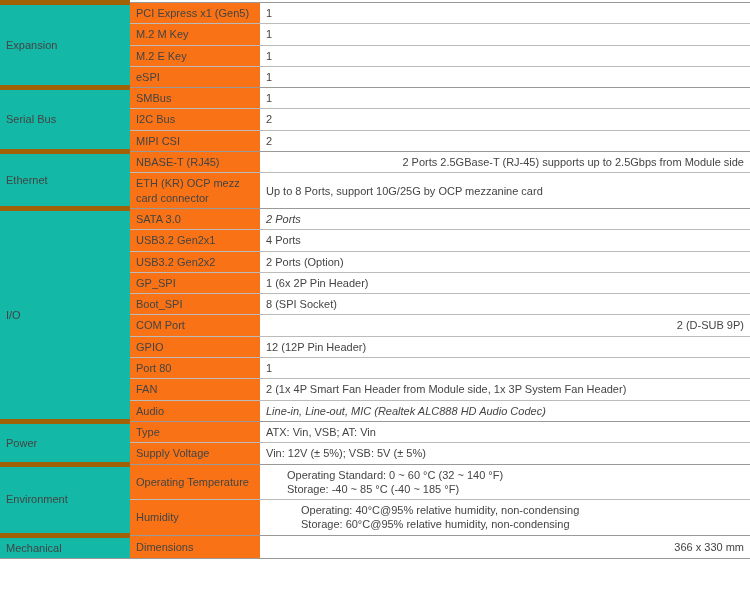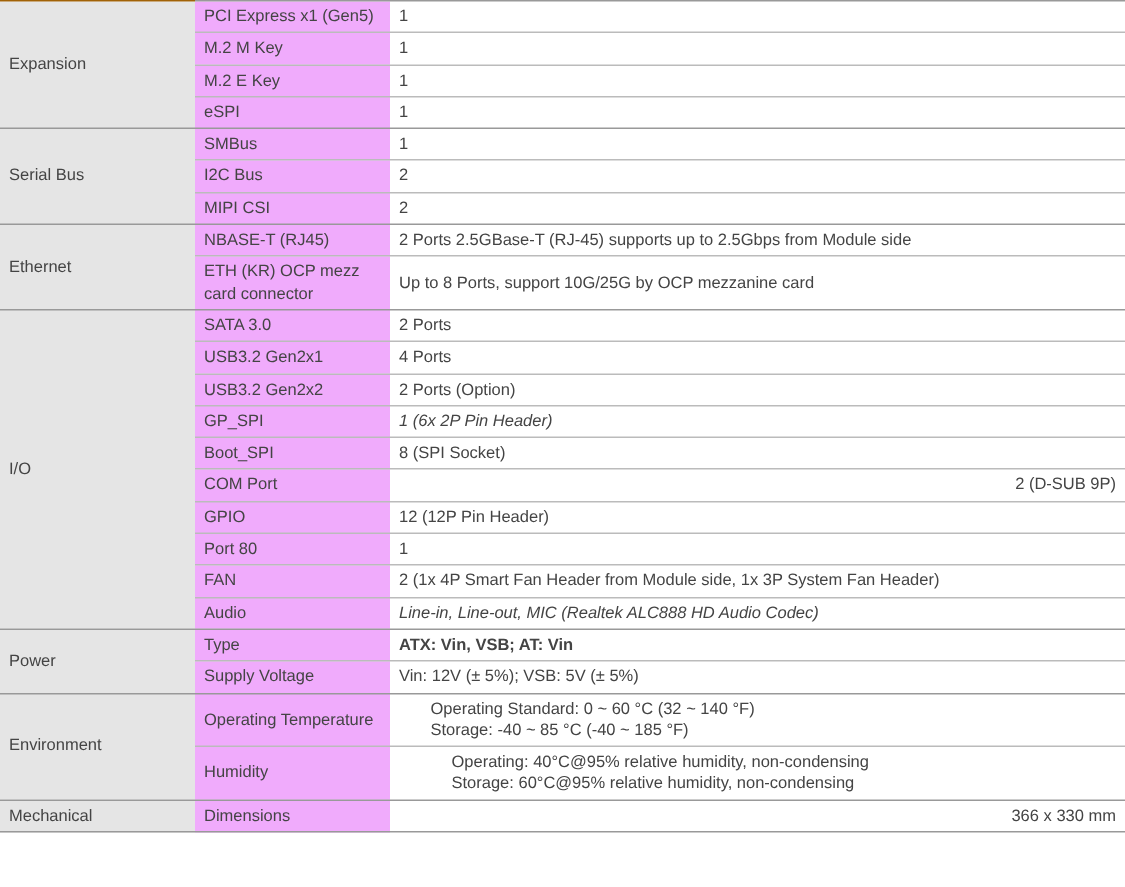--- a/index.html
+++ b/index.html
@@ -1,22 +1,22 @@
 <!DOCTYPE html>
 <html><head>
 <meta charset="utf-8">
 <style>
   html,body{margin:0;padding:0;font-family:Arial,Helvetica,sans-serif;font-size:11px;color:#333;background:#fff}
   .page{width:750px}
   table{border-collapse:collapse;width:100%;table-layout:fixed}
   col.cat{width:130px}
   col.sub{width:130px}
   td{padding:3px 6px;vertical-align:middle;line-height:1.3}
-  .cat-cell{background:#e5e5e5;border-top:1px solid #a16207;border-bottom:1px solid #999;color:#444}
-  .sub-cell{background:#f0abfc;border-top:1px solid #bbb;border-bottom:1px solid #bbb;color:#444}
+  .cat-cell{background:#14b8a6;border-top:5px solid #a16207;border-bottom:1px solid #999;color:#444}
+  .sub-cell{background:#f97316;border-top:1px solid #bbb;border-bottom:1px solid #bbb;color:#444}
   .val-cell{background:#fff;border-top:1px solid #bbb;border-bottom:1px solid #bbb;color:#444}
   tr.grp-start .sub-cell,tr.grp-start .val-cell{border-top:1px solid #999}
   tr.grp-end .sub-cell,tr.grp-end .val-cell{border-bottom:1px solid #999}
   .footer-gap{height:70px}
 </style>
 </head>
 <body>
 
 <div class="page">
   <table>
@@ -52,42 +52,42 @@
           <td class="sub-cell">I2C Bus</td>
           <td class="val-cell" style="white-space: pre-line;">2</td>
         </tr>
         <tr class="grp-end">
           <td class="sub-cell">MIPI CSI</td>
           <td class="val-cell" style="white-space: pre-line;">2</td>
         </tr>
         <tr class="grp-start">
           <td class="cat-cell" rowspan="2">Ethernet</td>
           <td class="sub-cell">NBASE-T (RJ45)</td>
-          <td class="val-cell" style="white-space: pre-line;">2 Ports 2.5GBase-T (RJ-45) supports up to 2.5Gbps from Module side</td>
+          <td class="val-cell" style="white-space: pre-line; text-align: right;">2 Ports 2.5GBase-T (RJ-45) supports up to 2.5Gbps from Module side</td>
         </tr>
         <tr class="grp-end">
           <td class="sub-cell">ETH (KR) OCP mezz card connector</td>
           <td class="val-cell" style="white-space: pre-line;">Up to 8 Ports, support 10G/25G by OCP mezzanine card</td>
         </tr>
         <tr class="grp-start">
           <td class="cat-cell" rowspan="10">I/O</td>
           <td class="sub-cell">SATA 3.0</td>
-          <td class="val-cell" style="white-space: pre-line;">2 Ports</td>
+          <td class="val-cell" style="white-space: pre-line; font-style: italic;">2 Ports</td>
         </tr>
         <tr>
           <td class="sub-cell">USB3.2 Gen2x1</td>
           <td class="val-cell" style="white-space: pre-line;">4 Ports</td>
         </tr>
         <tr>
           <td class="sub-cell">USB3.2 Gen2x2</td>
           <td class="val-cell" style="white-space: pre-line;">2 Ports (Option)</td>
         </tr>
         <tr>
           <td class="sub-cell">GP_SPI</td>
-          <td class="val-cell" style="white-space: pre-line; font-style: italic;">1 (6x 2P Pin Header)</td>
+          <td class="val-cell" style="white-space: pre-line;">1 (6x 2P Pin Header)</td>
         </tr>
         <tr>
           <td class="sub-cell">Boot_SPI</td>
           <td class="val-cell" style="white-space: pre-line;">8 (SPI Socket)</td>
         </tr>
         <tr>
           <td class="sub-cell">COM Port</td>
           <td class="val-cell" style="white-space: pre-line; text-align: right;">2 (D-SUB 9P)</td>
         </tr>
         <tr>
@@ -102,21 +102,21 @@
           <td class="sub-cell">FAN</td>
           <td class="val-cell" style="white-space: pre-line;">2 (1x 4P Smart Fan Header from Module side, 1x 3P System Fan Header)</td>
         </tr>
         <tr class="grp-end">
           <td class="sub-cell">Audio</td>
           <td class="val-cell" style="white-space: pre-line; font-style: italic;">Line-in, Line-out, MIC (Realtek ALC888 HD Audio Codec)</td>
         </tr>
         <tr class="grp-start">
           <td class="cat-cell" rowspan="2">Power</td>
           <td class="sub-cell">Type</td>
-          <td class="val-cell" style="white-space: pre-line; font-weight: bold;">ATX: Vin, VSB; AT: Vin</td>
+          <td class="val-cell" style="white-space: pre-line;">ATX: Vin, VSB; AT: Vin</td>
         </tr>
         <tr class="grp-end">
           <td class="sub-cell">Supply Voltage</td>
           <td class="val-cell" style="white-space: pre-line;">Vin: 12V (± 5%); VSB: 5V (± 5%)</td>
         </tr>
         <tr class="grp-start">
           <td class="cat-cell" rowspan="2">Environment</td>
           <td class="sub-cell">Operating Temperature</td>
           <td class="val-cell" style="white-space: pre-line; padding-left: 27px;">Operating Standard: 0 ~ 60 °C (32 ~ 140 °F)
 Storage: -40 ~ 85 °C (-40 ~ 185 °F)</td>

